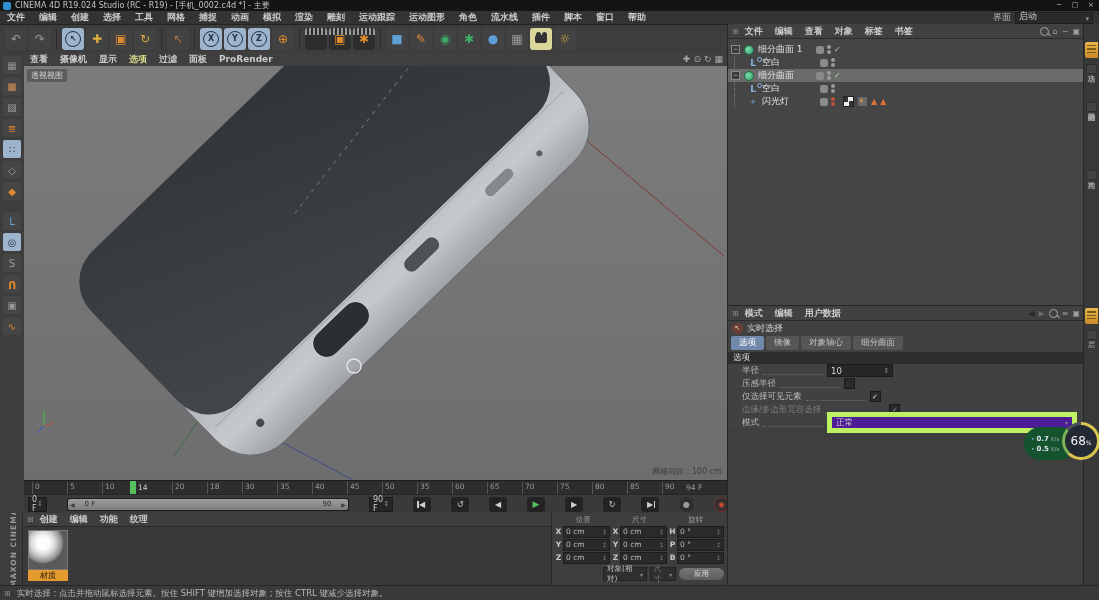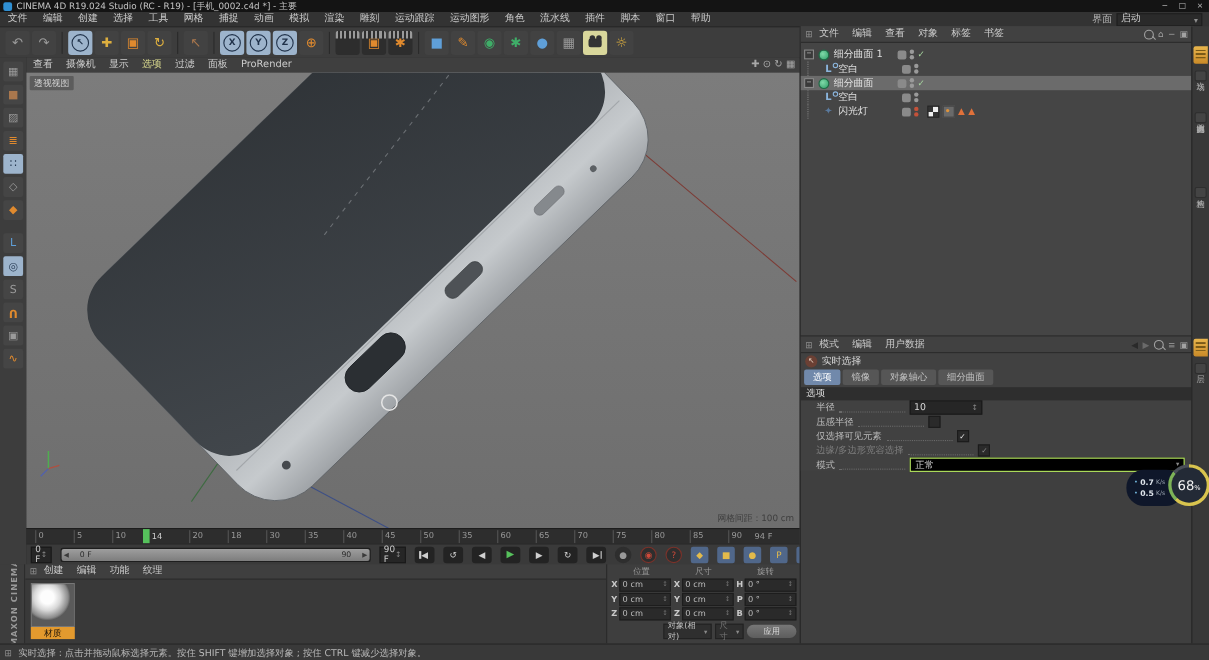--- a/index.html
+++ b/index.html
@@ -7,21 +7,21 @@
        font-family:"DejaVu Sans",sans-serif;font-size:9px;color:#c8c8c8;
        -webkit-font-smoothing:antialiased;}
   .abs{position:absolute;}
   
   .titlebar{left:0;top:0;width:1099px;height:11px;background:#141414;display:flex;align-items:center;font-size:8px;color:#c4c4c4;}
   .app-icon{width:8px;height:8px;background:#2f8fd2;border-radius:2px;margin:0 4px 0 3px;}
   .win-controls{margin-left:auto;display:flex;}
   .win-btn{width:16px;text-align:center;color:#bdbdbd;font-size:7px;line-height:11px;}
   
   .menubar{left:0;top:11px;width:1099px;height:13px;background:#333;border-bottom:1px solid #232323;display:flex;align-items:center;}
-  .menu-item{padding:0 7px;font-size:9px;color:#cbcbcb;line-height:13px;}
+  .menu-item{padding:0 7px;font-size:9px;color:#cbcbcb;line-height:13px;font-weight:bold;}
   .iface{margin-left:auto;display:flex;align-items:center;margin-right:6px;}
   .iface-label{color:#b5b5b5;margin-right:4px;}
   .iface-box{width:70px;height:10px;background:#2a2a2a;border:1px solid #1e1e1e;display:flex;align-items:flex-end;padding:0 3px;color:#cfcfcf;}
   .iface-box .caret{margin-left:auto;color:#8f8f8f;font-size:7px;}
   
   .toolbar{left:0;top:25px;width:1099px;height:27px;background:#3d3d3d;border-bottom:1px solid #272727;display:flex;align-items:center;padding-left:5px;gap:2px;}
   .tile{width:22px;height:22px;border-radius:3px;background:#424242;display:flex;align-items:center;justify-content:center;font-size:12px;color:#cfcfcf;flex:0 0 auto;}
   .tile.lt{background:#9db4cc;color:#20324a;}
   .tile.yw{background:#d9d79b;color:#3a3a20;}
   .tile.dark{background:#2d2d2d;position:relative;overflow:hidden;}
@@ -47,21 +47,21 @@
   .vp-canvas{position:absolute;left:0;top:14px;width:703px;height:414px;background:linear-gradient(#7c7c7c,#6e6e6e);overflow:hidden;}
   .vp-label{position:absolute;left:3px;top:3px;background:#5c5c5c;color:#d2d2d2;font-size:8px;padding:1px 4px;border-radius:1px;}
   .grid-label{position:absolute;right:5px;bottom:3px;color:#3e3e3e;font-size:8px;}
   
   .ruler{left:24px;top:480px;width:703px;height:14px;background:#2d2d2d;border-top:1px solid #1d1d1d;font-size:7.5px;color:#9a9a9a;}
   .tick{position:absolute;top:1px;padding-left:2px;border-left:1px solid #555;height:12px;line-height:9px;}
   .playhead{position:absolute;top:0;width:6px;height:14px;background:#56c15c;}
   .ph-label{position:absolute;top:2px;color:#cfcfcf;}
   .end-label{position:absolute;top:2px;color:#9a9a9a;}
   
-  .transport{left:24px;top:494px;width:703px;height:19px;background:#3a3a3a;border-top:1px solid #262626;display:flex;align-items:center;gap:8px;padding:0 4px;box-sizing:border-box;}
+  .transport{left:24px;top:494px;width:703px;height:19px;background:#3a3a3a;border-top:1px solid #262626;display:flex;align-items:center;gap:20px;padding:0 4px;box-sizing:border-box;}
   .fld{height:13px;background:#262626;border:1px solid #1a1a1a;display:flex;align-items:center;padding:0 3px;color:#cccccc;font-size:8px;}
   .fld .spin{margin-left:auto;color:#8a8a8a;font-size:7px;}
   .track{width:282px;height:13px;background:#1e1e1e;border-radius:2px;position:relative;flex:0 0 auto;}
   .track-inner{position:absolute;left:1px;top:1px;right:1px;bottom:1px;background:linear-gradient(#9e9e9e,#7d7d7d);border-radius:2px;display:flex;align-items:center;color:#2b2b2b;font-size:7px;}
   .track-inner .tl{margin-left:8px;} .track-inner .tr{margin-left:auto;margin-right:8px;}
   .track-arrow{color:#3a3a3a;font-size:6px;padding:0 2px;}
   .tbtn{width:18px;height:15px;background:#232323;border-radius:3px;display:flex;align-items:center;justify-content:center;color:#cfcfcf;font-size:8px;flex:0 0 auto;position:relative;}
   .tbtn.play{color:#56c15c;font-size:9px;}
   .tbtn.bar-l::before{content:"";position:absolute;left:4px;top:4px;bottom:4px;width:1.5px;background:#cfcfcf;}
   .tbtn.bar-r::after{content:"";position:absolute;right:4px;top:4px;bottom:4px;width:1.5px;background:#cfcfcf;}
@@ -137,25 +137,25 @@
   .am-tab.active{background:#7189ab;color:#fff;}
   .am-section{height:12px;background:#2e2e2e;color:#dcdcdc;display:flex;align-items:center;padding-left:5px;font-size:8.5px;margin-top:2px;}
   .am-row{height:13px;display:flex;align-items:center;padding-left:14px;font-size:8.5px;color:#bcbcbc;}
   .am-row.dim{color:#7d7d7d;}
   .am-label{flex:0 0 auto;}
   .leader{flex:0 1 auto;width:60px;border-bottom:1px dotted #6a6a6a;margin:0 4px;height:7px;}
   .am-fld{width:58px;height:11px;background:#262626;border:1px solid #1a1a1a;display:flex;align-items:center;padding:0 3px;color:#d8d8d8;}
   .am-fld .spin{margin-left:auto;color:#888;font-size:7px;}
   .cb{width:9px;height:9px;background:#2a2a2a;border:1px solid #1b1b1b;display:flex;align-items:center;justify-content:center;font-size:7px;color:#e8e8e8;}
   .cb.dim{color:#8a8a8a;}
-  .am-dd{flex:1;height:11px;background:#000000;border:1px solid #bef264;display:flex;align-items:center;padding:0 4px;color:#d0d0d0;margin-right:8px;justify-content:flex-end;}
+  .am-dd{flex:1;height:11px;background:#4c1d95;border:5px solid #bef264;display:flex;align-items:center;padding:0 4px;color:#d0d0d0;margin-right:8px;justify-content:flex-end;}
   .am-dd .caret{margin-left:auto;color:#8a8a8a;font-size:6px;}
   
   .net-widget{position:absolute;left:296px;top:398px;width:76px;height:44px;z-index:20;}
-  .net-pill{position:absolute;left:0;top:5px;width:52px;height:33px;background:#0f172a;border-radius:16px;color:#dfe5ec;font-size:7px;display:flex;flex-direction:column;justify-content:center;padding-left:7px;box-sizing:border-box;gap:2px;}
+  .net-pill{position:absolute;left:0;top:5px;width:52px;height:33px;background:#14532d;border-radius:16px;color:#dfe5ec;font-size:7px;display:flex;flex-direction:column;justify-content:center;padding-left:7px;box-sizing:border-box;gap:2px;}
   .net-row{display:flex;align-items:center;gap:2px;}
   .net-dot{color:#6fb3d8;font-size:6px;}
   .net-unit{font-size:5.5px;color:#9aa4b0;}
   .net-circle{position:absolute;right:0;top:0;width:38px;height:38px;border-radius:50%;
      background:conic-gradient(#d9c44e 0 62%,#7db257 62% 86%,#4a4f58 86% 100%);
      display:flex;align-items:center;justify-content:center;}
   .net-circle::before{content:"";position:absolute;inset:3px;border-radius:50%;background:#232a36;}
   .net-pct{position:relative;color:#f2f2f2;font-size:12px;}
   .net-pct small{font-size:6px;}
   

